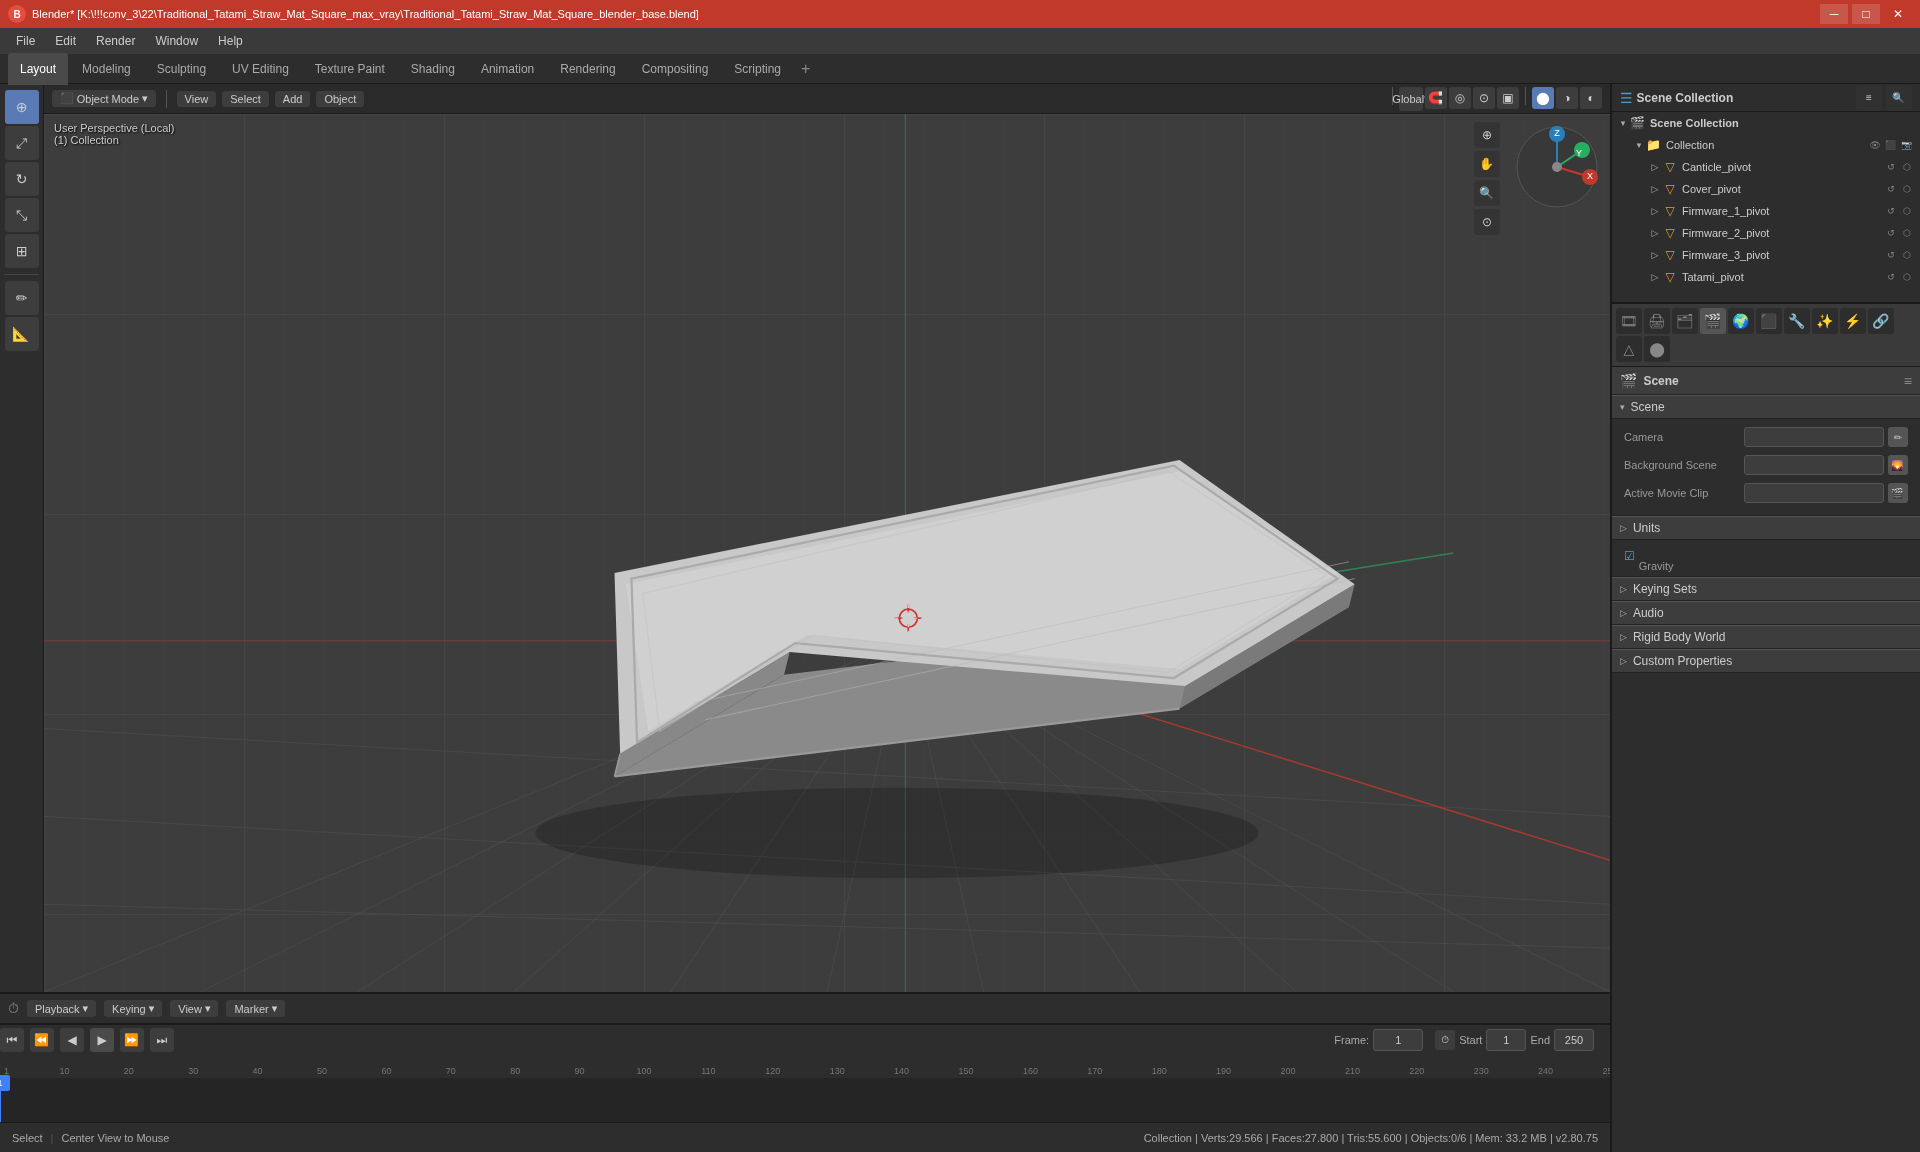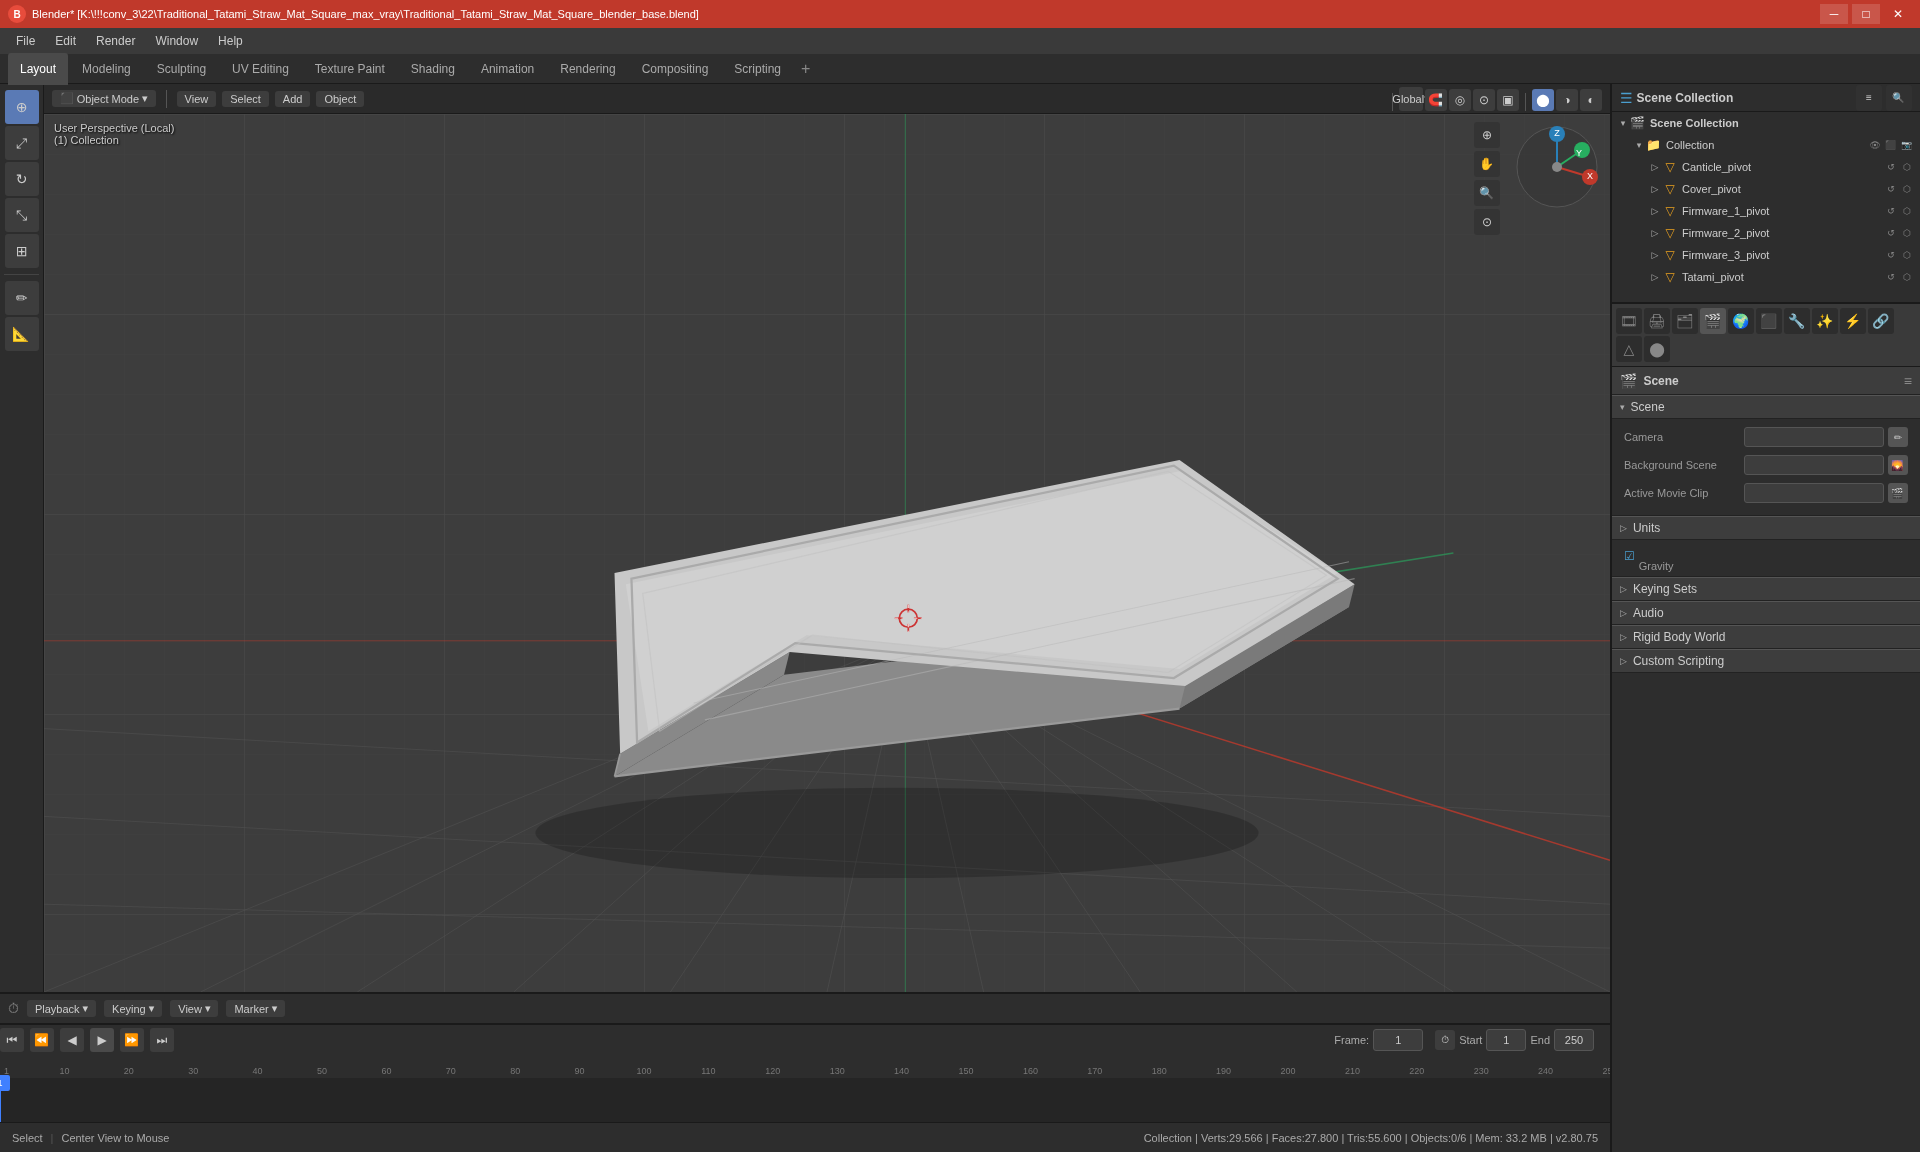--- a/index.html
+++ b/index.html
@@ -512,21 +512,20 @@
       z-index: 60;
       gap: 8px;
       border-top: 1px solid #1a1a1a;
     }
 
     
     #mode-display-btns {
       display: flex;
       gap: 2px;
       margin-left: auto;
-      align-items: flex-end;
     }
     .mode-display-btn {
       width: 24px; height: 24px;
       background: #3d3d3d;
       border: none; border-radius: 3px;
       color: #ccc; cursor: pointer;
       display: flex; align-items: center; justify-content: center;
       font-size: 11px;
     }
 
@@ -1011,17 +1010,17 @@
       <span class="section-title">Audio</span>
     </div>
 
     <div class="section-header">
       <span class="section-triangle">▷</span>
       <span class="section-title">Rigid Body World</span>
     </div>
 
     <div class="section-header">
       <span class="section-triangle">▷</span>
-      <span class="section-title">Custom Scripting</span>
+      <span class="section-title">Custom Properties</span>
     </div>
   </div>
 
 </div>
 
 </body></html>

